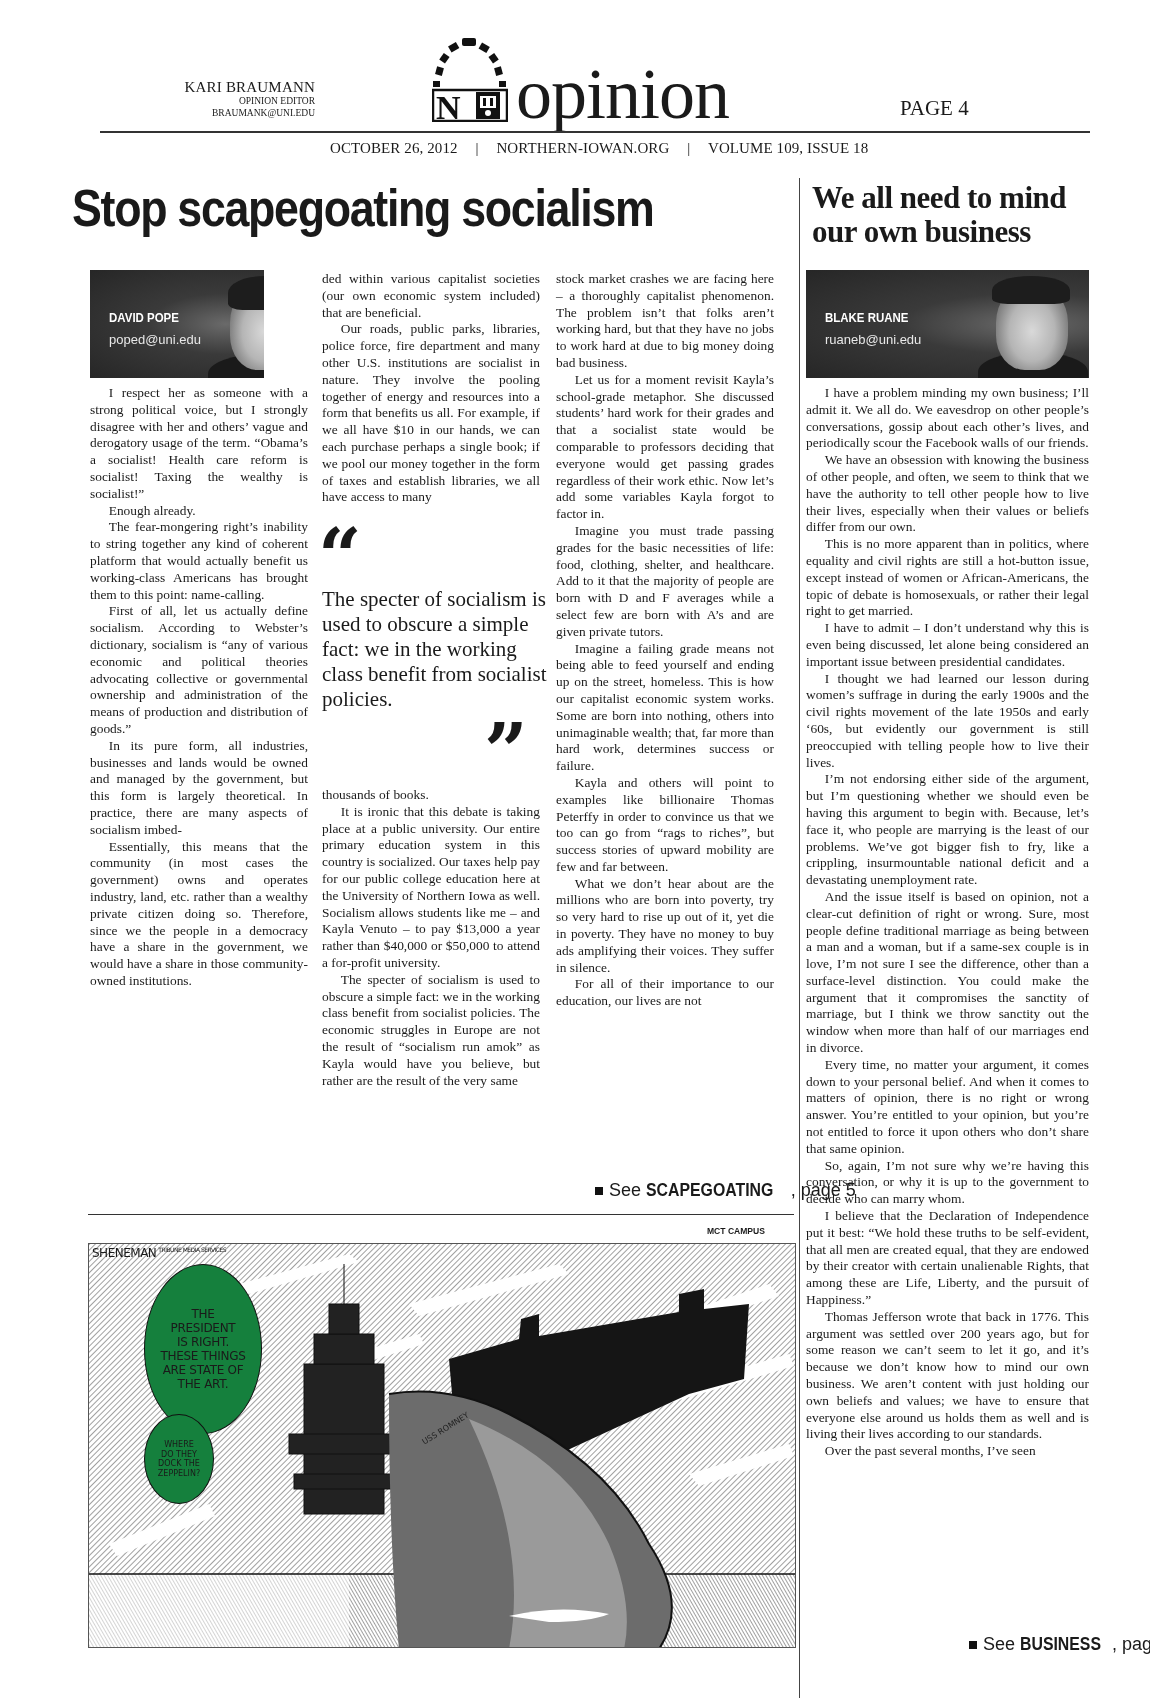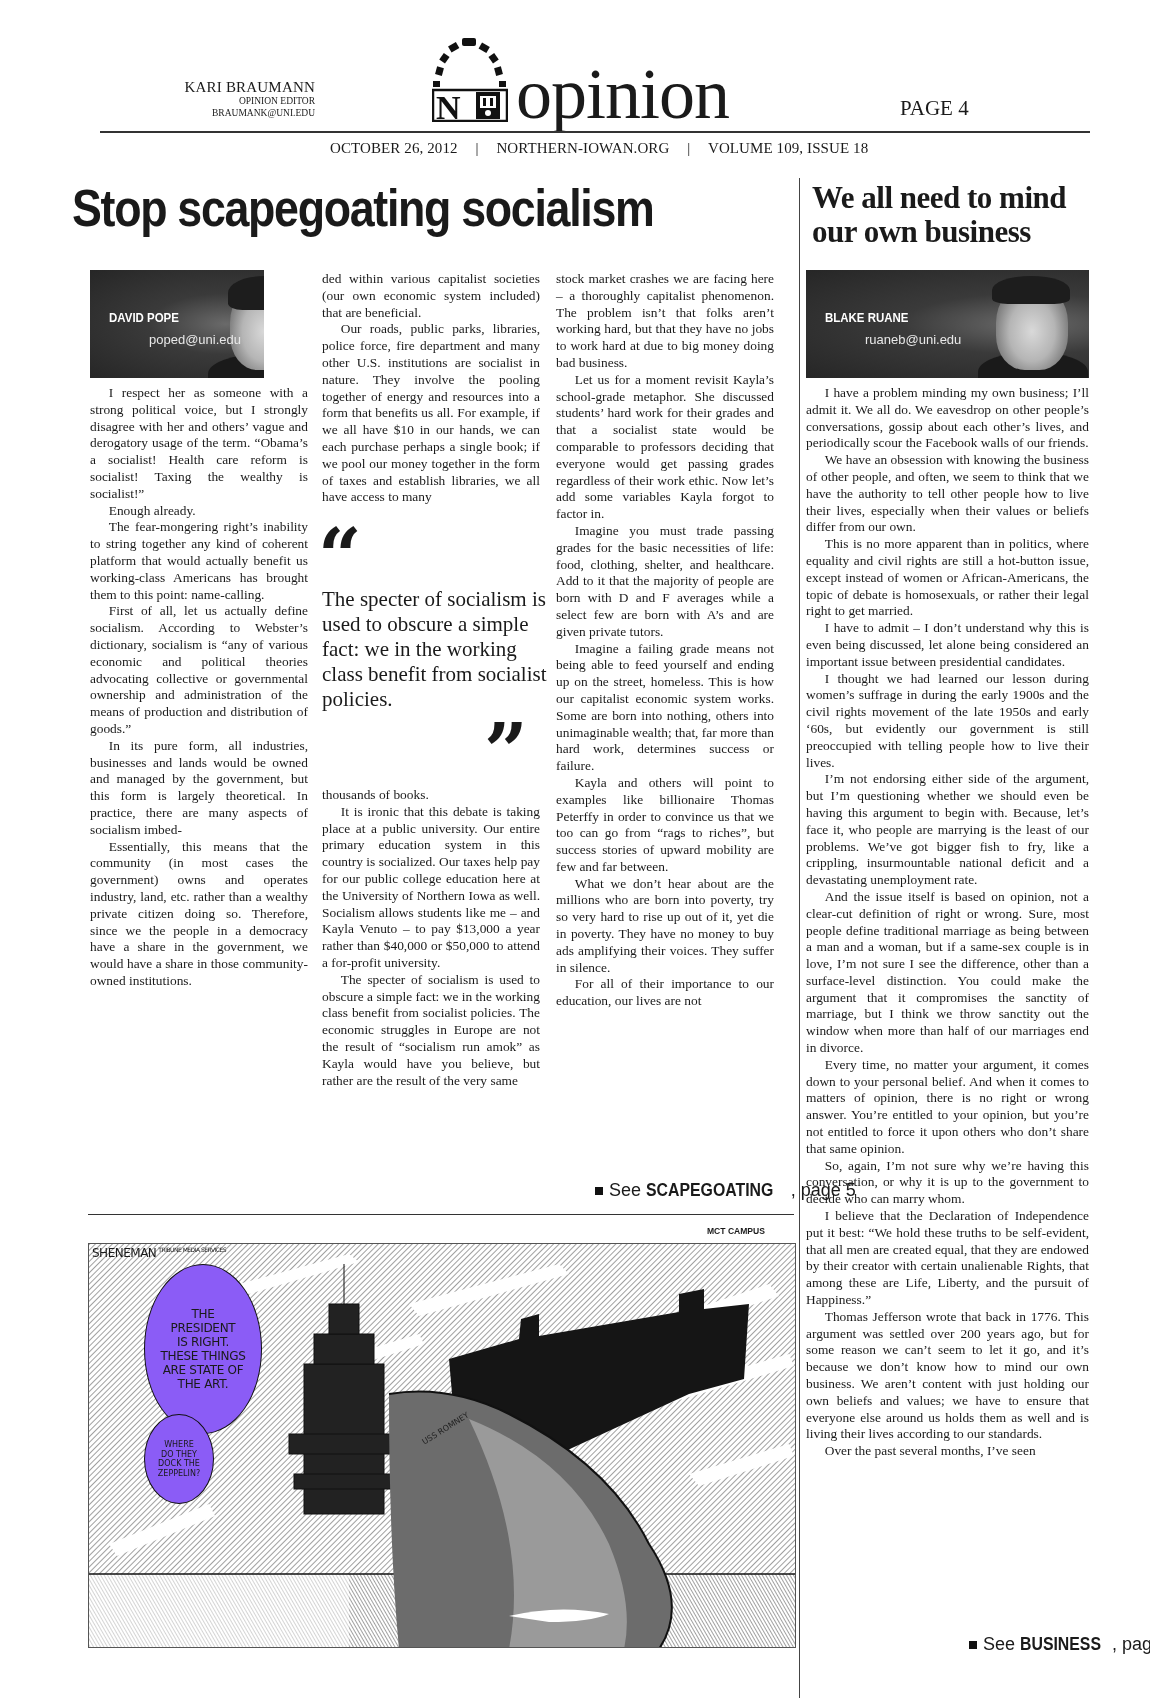--- a/index.html
+++ b/index.html
@@ -18,21 +18,21 @@
   .mast-sub .sep { margin: 0 14px; }
 
   
   .headline-main { position: absolute; left: 72px; top: 178px; font-family: "Liberation Sans", "DejaVu Sans", sans-serif; font-weight: 700; font-size: 52px; line-height: 60px; letter-spacing: -1.5px; transform: scaleX(0.86); transform-origin: left top; white-space: nowrap; }
   .col-divider { position: absolute; left: 799px; top: 178px; width: 1px; height: 1520px; background: #444; }
   .headline-side { position: absolute; left: 812px; top: 181px; width: 290px; font-size: 31px; line-height: 34px; letter-spacing: -0.5px; }
 
   
   .byline { position: absolute; height: 108px; background: radial-gradient(ellipse at 78% 50%, #6a6a6a 0%, #3a3a3a 40%, #262626 100%); overflow: hidden; }
   .byline .b-name { position: absolute; left: 19px; top: 40px; color: #fff; font-family: "Liberation Sans", "DejaVu Sans", sans-serif; font-weight: 700; font-size: 13.5px; transform: scaleX(0.85); transform-origin: left; }
-  .byline .b-email { position: absolute; left: 19px; top: 62px; color: #e8e8e8; font-family: "Liberation Sans", "DejaVu Sans", sans-serif; font-size: 13px; margin-left: 40px; }
+  .byline .b-email { position: absolute; left: 19px; top: 62px; color: #e8e8e8; font-family: "Liberation Sans", "DejaVu Sans", sans-serif; font-size: 13px; }
   .byline .face { position: absolute; width: 68px; height: 86px; border-radius: 45% 45% 40% 40%; background: radial-gradient(ellipse at 50% 55%, #d9d9d9 0%, #b5b5b5 45%, #7a7a7a 75%, #333 100%); }
   .byline .hair { position: absolute; width: 72px; height: 34px; border-radius: 50% 50% 20% 20%; background: #1d1d1d; }
   .byline .shoulders { position: absolute; width: 110px; height: 40px; border-radius: 50% 50% 0 0; background: #1a1a1a; }
 
   
   .col { position: absolute; font-size: 13.4px; line-height: 16.8px; text-align: justify; hyphens: manual; }
   .col p { text-indent: 1.4em; }
   .col p.noindent { text-indent: 0; }
 
   .pull-open { position: absolute; left: 318px; top: 527px; font-size: 76px; line-height: 60px; font-weight: 700; font-family: "DejaVu Serif", serif; }
@@ -44,21 +44,21 @@
   .jump b { font-weight: 700; transform: scaleX(0.88); display: inline-block; transform-origin: left; }
 
   
   .cartoon-rule { position: absolute; left: 88px; top: 1214px; width: 706px; height: 1px; background: #333; }
   .cartoon-label { position: absolute; left: 88px; top: 1248px; font-family: "Liberation Sans", "DejaVu Sans", sans-serif; font-size: 18px; letter-spacing: -0.3px; }
   .cartoon-credit { position: absolute; left: 707px; top: 1225px; font-family: "Liberation Sans", "DejaVu Sans", sans-serif; font-weight: 700; font-size: 9.5px; transform: scaleX(0.9); transform-origin: left; }
   .cartoon { position: absolute; left: 88px; top: 1243px; width: 708px; height: 405px; border: 1px solid #555; overflow: hidden; background: #fff; }
   .cartoon svg { position: absolute; left: 0; top: 0; }
   .artist { position: absolute; left: 3px; top: 2px; font-family: "DejaVu Sans", sans-serif; font-size: 12px; letter-spacing: -0.5px; }
   .artist small { font-size: 6px; vertical-align: top; margin-left: 2px; }
-  .bubble { position: absolute; background: #8b5cf6; border: 1.5px solid #111; border-radius: 50%; text-align: center; font-family: "DejaVu Sans", sans-serif; text-transform: uppercase; display: flex; align-items: center; justify-content: center; }
+  .bubble { position: absolute; background: #15803d; border: 1.5px solid #111; border-radius: 50%; text-align: center; font-family: "DejaVu Sans", sans-serif; text-transform: uppercase; display: flex; align-items: center; justify-content: center; }
   .bubble span { display: block; }
   .bubble-1 { left: 55px; top: 20px; width: 118px; height: 170px; font-size: 12px; line-height: 14px; letter-spacing: -0.3px; }
   .bubble-2 { left: 55px; top: 170px; width: 70px; height: 90px; font-size: 8px; line-height: 9.5px; }
   .ship-name { position: absolute; left: 330px; top: 180px; font-family: "DejaVu Sans", sans-serif; font-size: 8px; transform: rotate(-32deg); color: #222; }
 </style>
 </head>
 <body>
 
 <div class="mast-left">
   <div class="name">KARI BRAUMANN</div>

